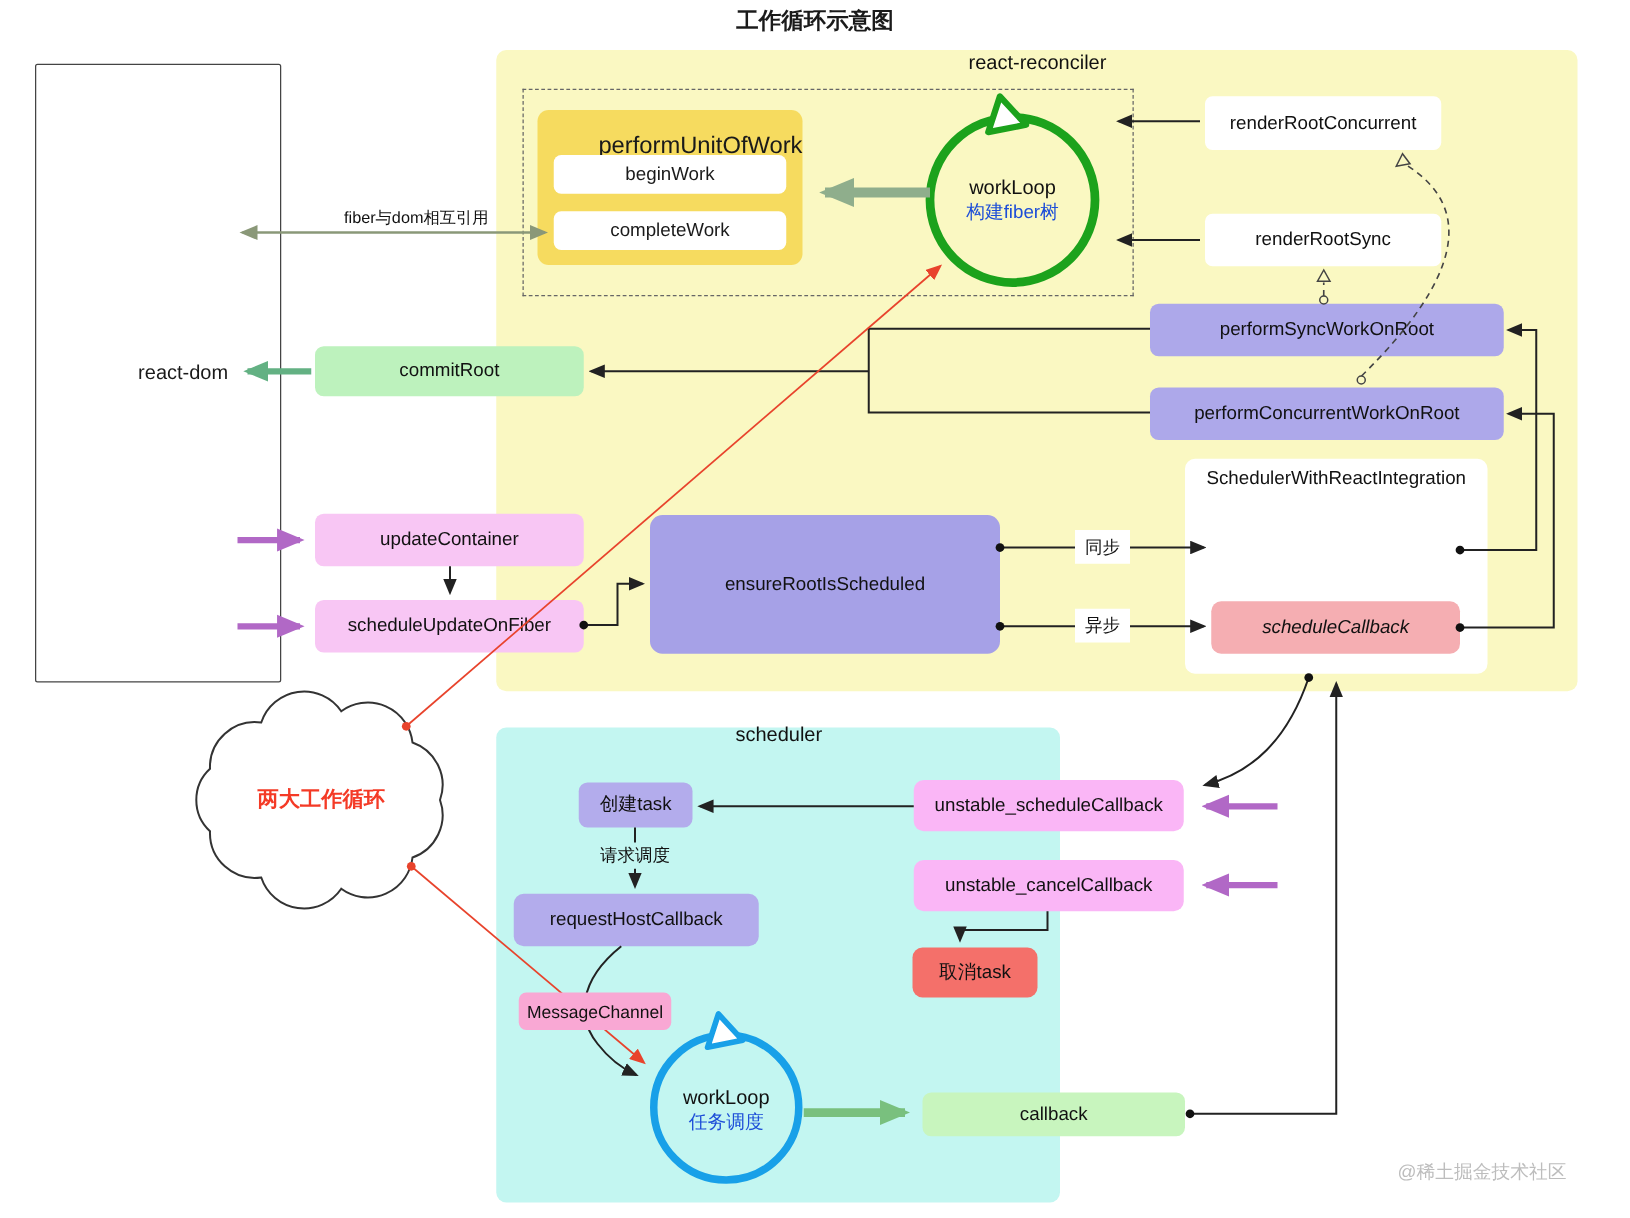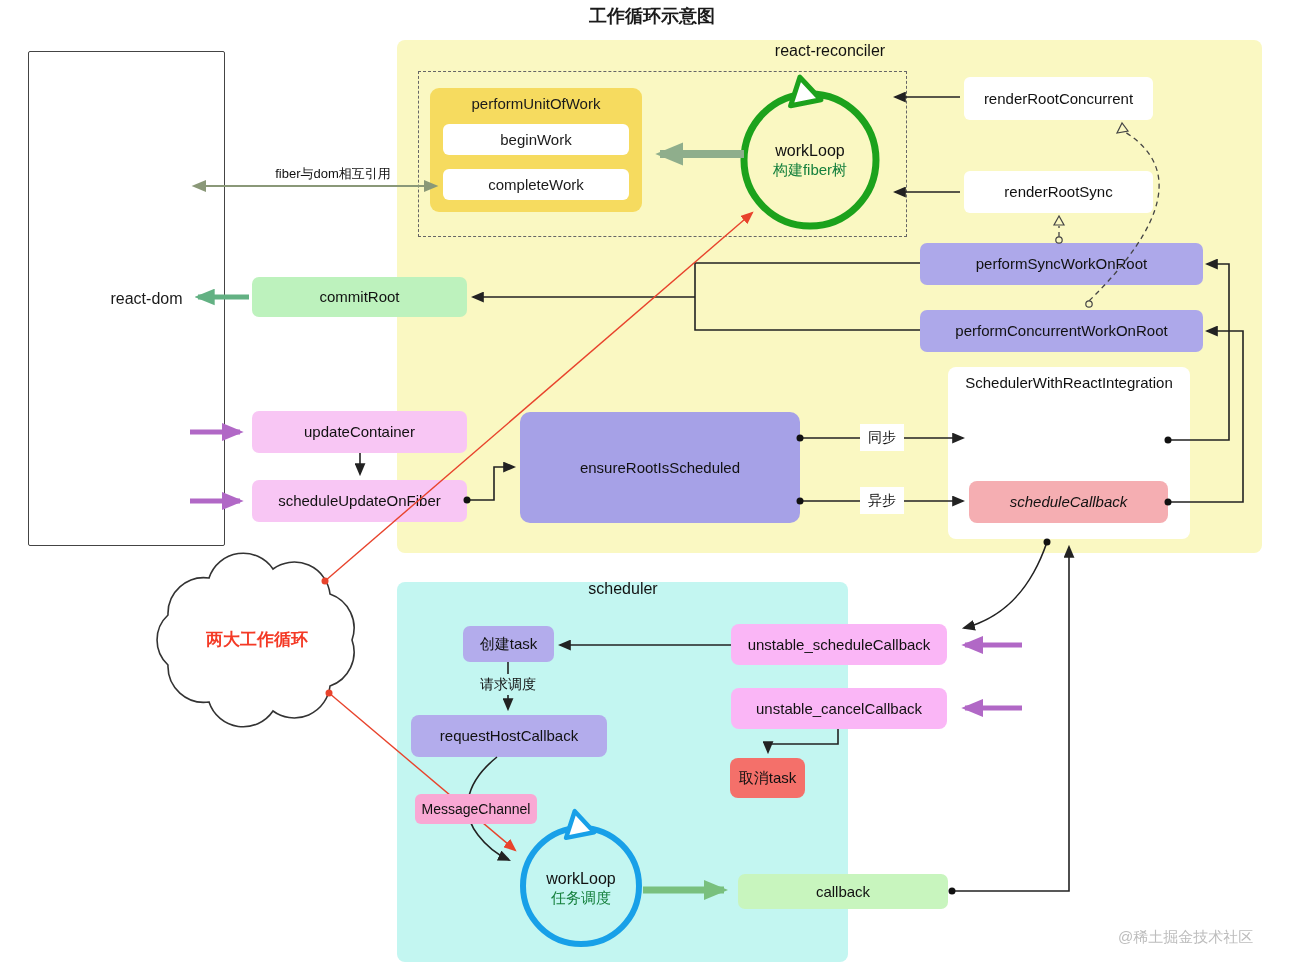--- a/index.html
+++ b/index.html
@@ -14,31 +14,31 @@
     border-radius:7px;font-size:15px;color:#111;text-align:center;line-height:1.15;
   }
   .floatlabel{
     position:absolute;z-index:4;display:flex;align-items:center;justify-content:center;
     font-size:14px;color:#111;text-align:center;
   }
   #svg-overlay{position:absolute;left:0;top:0;z-index:3;pointer-events:none;}
   #title{position:absolute;left:0;right:0;top:4px;text-align:center;font-size:18px;font-weight:600;z-index:2;}
   #watermark{position:absolute;left:1118px;top:928px;width:170px;font-size:15px;color:#bdbdbd;z-index:2;}
   .two-line b{display:block;font-weight:400;font-size:16px;}
-  .two-line i{display:block;font-style:normal;font-size:15px;color:#15803d;}
+  .two-line i{display:block;font-style:normal;font-size:15px;color:#1d4ed8;}
   #react-dom-box{
     position:absolute;left:28px;top:51px;width:155px;height:493px;background:#fff;
     border:1.5px solid #444;border-radius:2px;z-index:1;display:flex;align-items:center;justify-content:center;
     font-size:16px;
     padding-left:40px;
   }
   #dashed-box{position:absolute;left:418px;top:71px;width:487px;height:164px;border:1.6px dashed #666;z-index:1;}
   #sched-int-box{position:absolute;left:948px;top:367px;width:242px;height:172px;background:#fff;border-radius:8px;z-index:1;}
   #puow{position:absolute;left:430px;top:88px;width:212px;height:124px;background:#F6DB5F;border-radius:9px;z-index:2;}
-  #puow .puow-title{position:absolute;left:0;top:7px;width:100%;text-align:center;font-size:15px;}
+  #puow .puow-title{position:absolute;left:0;top:18px;width:100%;text-align:right;font-size:19px;}
   #puow .inner{position:absolute;left:13px;width:186px;height:31px;background:#fff;border-radius:6px;
     display:flex;align-items:center;justify-content:center;font-size:15px;}
   #cloud-text{position:absolute;left:180px;top:628px;width:154px;z-index:4;text-align:center;
     color:#f43a26;font-size:17px;font-weight:600;}
 </style>
 </head>
 <body>
 
 <div id="canvas">
 
@@ -120,21 +120,21 @@
     </div>
   <div class="node" style="left:738px;top:874px;width:210px;height:35px;background:#C8F5BE;">
     <span>callback</span>
     </div>
   <div class="node" style="left:731px;top:624px;width:216px;height:41px;background:#FAB6F6;border-radius:8px;">
     <span>unstable_scheduleCallback</span>
     </div>
   <div class="node" style="left:731px;top:688px;width:216px;height:41px;background:#FAB6F6;border-radius:8px;">
     <span>unstable_cancelCallback</span>
     </div>
-  <div class="node" style="left:730px;top:758px;width:75px;height:40px;background:#F4706A;border-radius:8px;">
+  <div class="node" style="left:730px;top:758px;width:100px;height:40px;background:#F4706A;border-radius:8px;">
     <span>取消task</span>
     </div>
 
   <div id="cloud-text">两大工作循环</div>
 
   <div class="floatlabel" style="left:860px;top:424px;width:44px;height:27px;background:#fff;">同步</div>
   <div class="floatlabel" style="left:860px;top:487px;width:44px;height:27px;background:#fff;">异步</div>
   <div class="floatlabel" style="left:470px;top:674px;width:76px;height:21px;background:#C3F6F1;">请求调度</div>
   <div class="floatlabel" style="left:253px;top:165px;width:160px;height:18px;font-size:13px;">fiber与dom相互引用</div>
 

